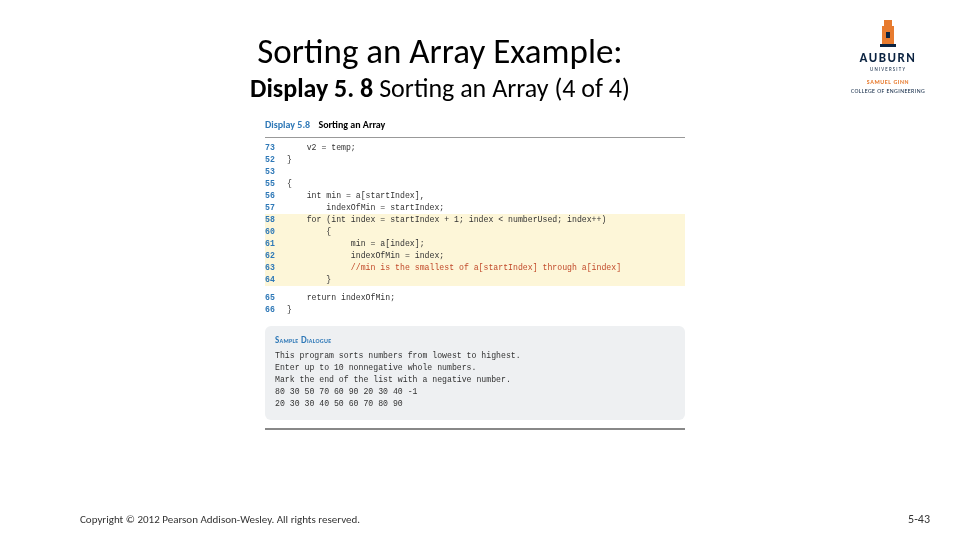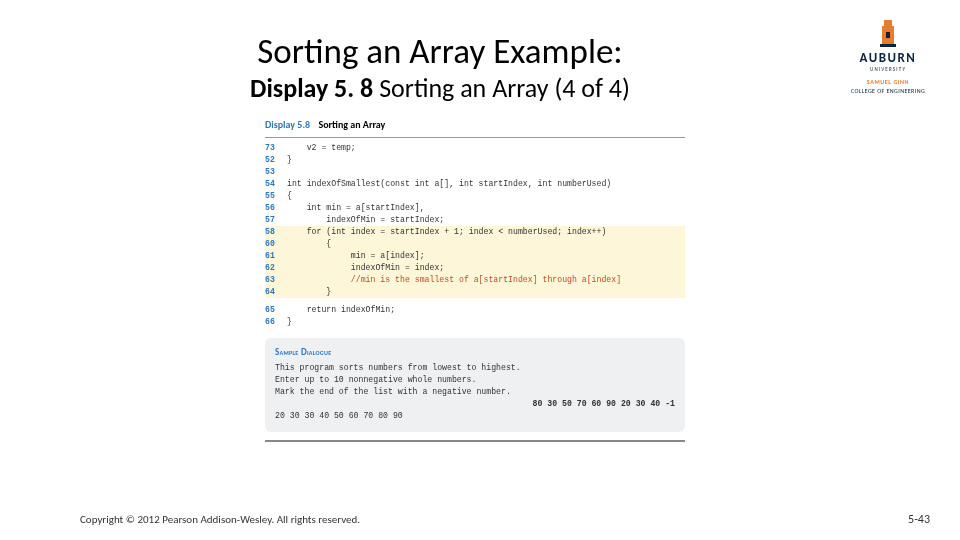--- a/index.html
+++ b/index.html
@@ -28,21 +28,21 @@
   .code-row { display: flex; }
   .lineno { width: 22px; color: #2e78b7; font-weight: 700; flex-shrink: 0; }
   .codetxt { white-space: pre; }
   .hl-row { background: #fdf6d8; }
 
   .comment { color: #c14a2a; text-align: center; }
 
   .sample-box { margin-top: 10px; background: #eef0f2; border-radius: 6px; padding: 8px 10px 10px; }
   .sample-title { font-size: 9px; font-weight: 700; color: #2e78b7; letter-spacing: 0.3px; font-variant: small-caps; margin-bottom: 5px; }
   .sample-body { font-family: "Consolas","Courier New",monospace; font-size: 8.2px; line-height: 12px; color: #333; }
-  .sample-body .strong { font-weight: 700; text-align: right; }
+  .sample-body .strong { font-weight: 400; }
   .sample-rule { border: none; border-top: 2px solid #888; margin-top: 8px; }
 
   .footer-left { position: absolute; bottom: 14px; left: 80px; font-size: 11px; color: #333; text-align: right; }
   .footer-right { position: absolute; bottom: 14px; right: 30px; font-size: 12px; color: #333; }
 </style>
 </head>
 <body>
 
 <div class="slide">
 
@@ -79,24 +79,20 @@
           <span class="lineno">73</span>
           <span class="codetxt">    v2 = temp;</span>
         </div>
         <div class="code-row">
           <span class="lineno">52</span>
           <span class="codetxt">}</span>
         </div>
         <div class="code-row">
           <span class="lineno">53</span>
           <span class="codetxt"></span>
-        </div>
-        <div class="code-row">
-          <span class="lineno">54</span>
-          <span class="codetxt">int indexOfSmallest(const int a[], int startIndex, int numberUsed)</span>
         </div>
         <div class="code-row">
           <span class="lineno">55</span>
           <span class="codetxt">{</span>
         </div>
         <div class="code-row">
           <span class="lineno">56</span>
           <span class="codetxt">    int min = a[startIndex],</span>
         </div>
         <div class="code-row">

